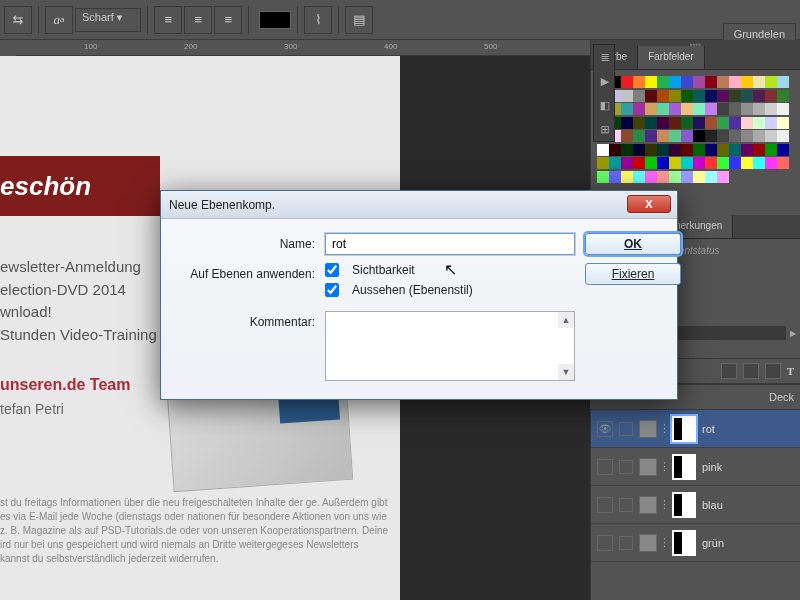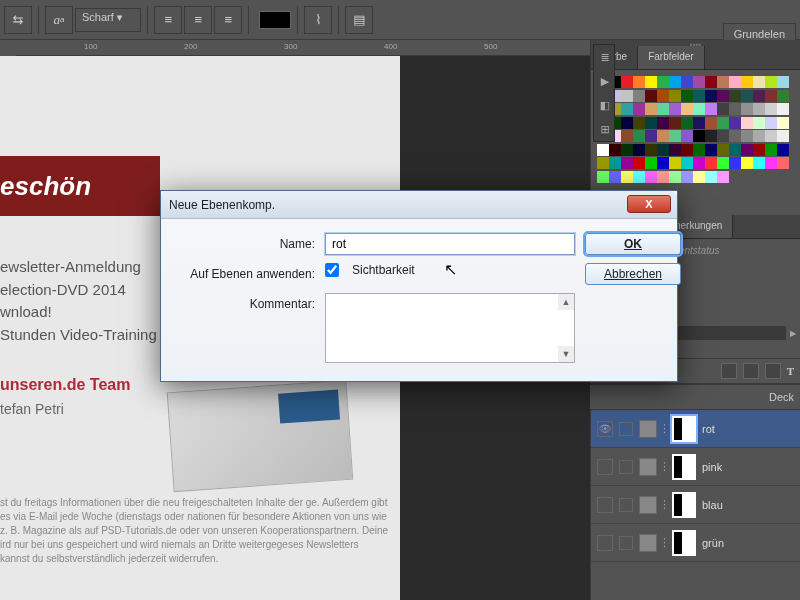--- a/index.html
+++ b/index.html
@@ -340,22 +340,26 @@
     <div class="lbl">Name:</div>
     <input class="txt-input" value="rot" style="">
     <div class="dlg-btn ok">OK</div>
 
     <div class="lbl">Auf Ebenen anwenden:</div>
     <div>
       <div class="chk-row">
           <input type="checkbox" checked="" style="">
           <span>Sichtbarkeit</span>
         </div>
-    </div>
-    <div class="dlg-btn">Abbrechen</div>
+      <div class="chk-row">
+          <input type="checkbox" checked="" style="">
+          <span>Aussehen (Ebenenstil)</span>
+        </div>
+    </div>
+    <div class="dlg-btn">Fixieren</div>
 
     <div class="lbl">Kommentar:</div>
     <div class="comment-area">
       <div class="sb-up">▲</div>
       <div class="sb-dn">▼</div>
     </div>
     <div></div>
   </div>
 </div>
 

